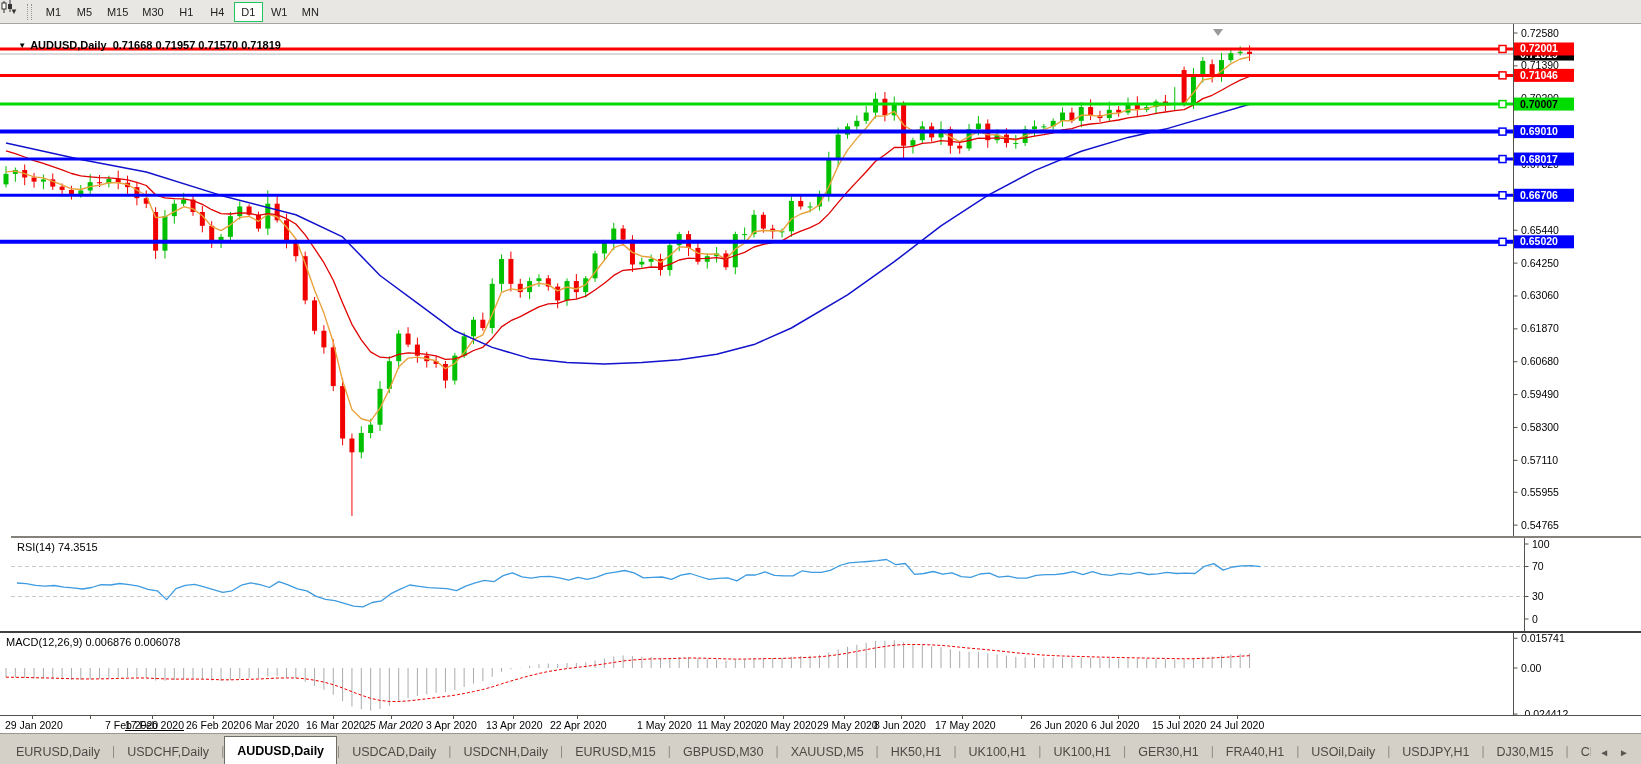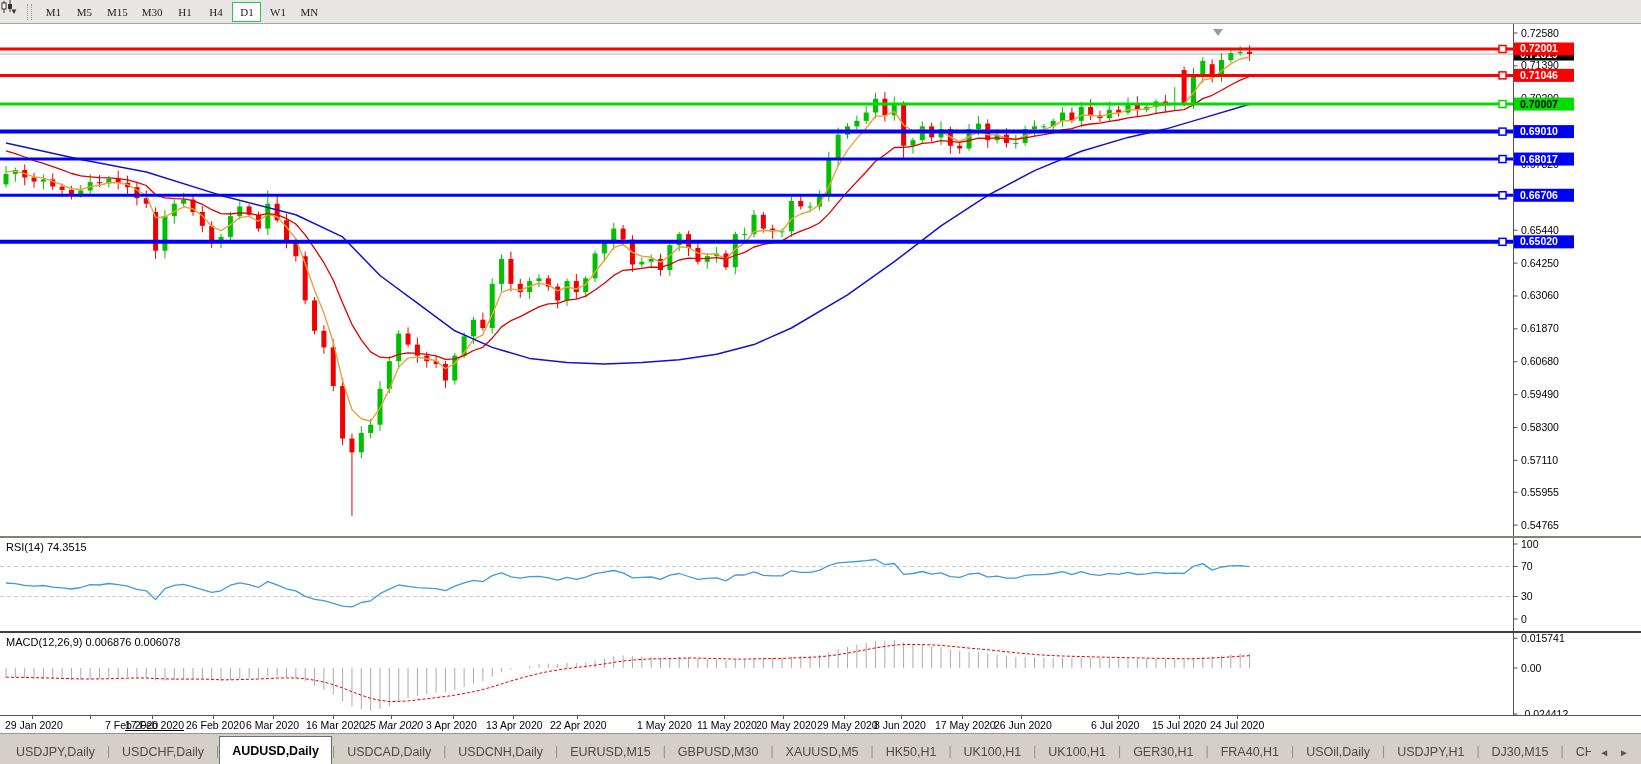--- a/index.html
+++ b/index.html
@@ -5,26 +5,26 @@
   html,body{margin:0;padding:0;background:#fff;width:1641px;height:764px;overflow:hidden;
     font-family:"Liberation Sans","DejaVu Sans",sans-serif;-webkit-font-smoothing:none;}
   *{box-sizing:border-box;}
   
   .toolbar{height:24px;background:#e9e7e3;border-bottom:1px solid #a8a5a0;display:flex;align-items:center;padding-left:2px;}
   .tool-icon{display:flex;align-items:center;padding:2px 5px;height:20px;cursor:pointer;}
   .tool-icon svg{display:block;}
   .tool-caret{font-size:8px;color:#333;margin-left:3px;}
   .grip{width:5px;height:16px;margin:0 6px 0 4px;border-left:1px dotted #9a968f;border-right:1px dotted #9a968f;}
   .tf-btn{min-width:29px;height:20px;display:flex;align-items:center;justify-content:center;
-    font-size:11px;color:#222;padding:0 5px;margin:0 1px;border:1px solid transparent;cursor:pointer;font-family:Liberation Serif, serif;}
+    font-size:11px;color:#222;padding:0 5px;margin:0 1px;border:1px solid transparent;cursor:pointer;}
   .tf-btn.active{background:#fdfdfc;border:1px solid #22c55e;}
   
   .panel{position:relative;background:#fff;}
   .panel-main{height:512px;}
-  .panel-rsi{height:95px;border-top:2px solid #84817b;}
+  .panel-rsi{height:95px;border-top:2px solid #84817b;margin-left:11px;}
   .panel-macd{height:84px;border-top:2px solid #404040;}
   .overlay-label{position:absolute;left:6px;top:3px;font-size:11px;color:#000;z-index:5;white-space:pre;}
   .overlay-label b{font-weight:700;}
   .title-caret{font-size:8px;vertical-align:1px;margin-right:4px;}
   svg{position:absolute;left:0;top:0;}
   
   .date-axis{position:relative;height:18px;background:#fff;border-top:1px solid #55524d;}
   .date-label{position:absolute;top:3px;font-size:10.5px;color:#000;white-space:nowrap;}
   .date-tick{position:absolute;top:0;width:1px;height:3px;background:#55524d;}
   
@@ -60,20 +60,23 @@
       <div class="tf-btn">M30</div>
       <div class="tf-btn">H1</div>
       <div class="tf-btn">H4</div>
       <div class="tf-btn active">D1</div>
       <div class="tf-btn">W1</div>
       <div class="tf-btn">MN</div>
     </div>
 </div>
 
 <div class="panel panel-main">
+  <div class="overlay-label">
+    <span class="title-caret">▼</span><b><span>AUDUSD,Daily</span>&nbsp;&nbsp;<span>0.71668</span> <span>0.71957</span> <span>0.71570</span> <span>0.71819</span></b>
+  </div>
   <svg id="main-svg" width="1641" height="512">
       <line x1="0" y1="30.022092300000015" x2="1513" y2="30.022092300000015" stroke="#b4b4b4" stroke-width="1"></line>
       <g>
         <line x1="6" y1="142.1554274962138" x2="6" y2="163.49195714198203" stroke="#00c000" stroke-width="1"></line>
         <rect x="3.5" y="149.8839300000001" width="5" height="10.497233999999764" fill="#00c000"></rect>
         <line x1="15.35" y1="143.54172228733134" x2="15.35" y2="157.81713743907846" stroke="#00c000" stroke-width="1"></line>
         <rect x="12.85" y="146.01652799999994" width="5" height="3.867402000000169" fill="#00c000"></rect>
         <line x1="24.7" y1="140.49694508417772" x2="24.7" y2="161.17580076365056" stroke="#f20000" stroke-width="1"></line>
         <rect x="22.2" y="146.01652799999994" width="5" height="7.458561000000088" fill="#f20000"></rect>
         <line x1="34.05" y1="149.07670880609473" x2="34.05" y2="163.70351890451988" stroke="#f20000" stroke-width="1"></line>
@@ -612,32 +615,32 @@
     <span class="date-label" style="left: 697px;">11 May 2020</span>
     <div class="date-tick" style="left: 783px;"></div>
     <span class="date-label" style="left: 756px;">20 May 2020</span>
     <div class="date-tick" style="left: 844px;"></div>
     <span class="date-label" style="left: 817px;">29 May 2020</span>
     <div class="date-tick" style="left: 901px;"></div>
     <span class="date-label" style="left: 874px;">8 Jun 2020</span>
     <div class="date-tick" style="left: 962px;"></div>
     <span class="date-label" style="left: 935px;">17 May 2020</span>
     <div class="date-tick" style="left: 1021px;"></div>
-    <span class="date-label" style="left: 994px;">26 Jun 2020</span>
+    <span class="date-label" style="left: 994px; padding-left: 36px;">26 Jun 2020</span>
     <div class="date-tick" style="left: 1118px;"></div>
     <span class="date-label" style="left: 1091px;">6 Jul 2020</span>
     <div class="date-tick" style="left: 1179px;"></div>
     <span class="date-label" style="left: 1152px;">15 Jul 2020</span>
     <div class="date-tick" style="left: 1237px;"></div>
     <span class="date-label" style="left: 1210px;">24 Jul 2020</span>
   </div>
 
 <div class="tabbar">
   <div class="tabs-scroll" id="tabs">
-      <div class="tab">USDJPY,Daily</div>
+      <div class="tab">EURUSD,Daily</div>
       <span class="tab-sep">|</span>
       <div class="tab">USDCHF,Daily</div>
       <span class="tab-sep">|</span>
       <div class="tab active">AUDUSD,Daily</div>
       <span class="tab-sep">|</span>
       <div class="tab">USDCAD,Daily</div>
       <span class="tab-sep">|</span>
       <div class="tab">USDCNH,Daily</div>
       <span class="tab-sep">|</span>
       <div class="tab">EURUSD,M15</div>

